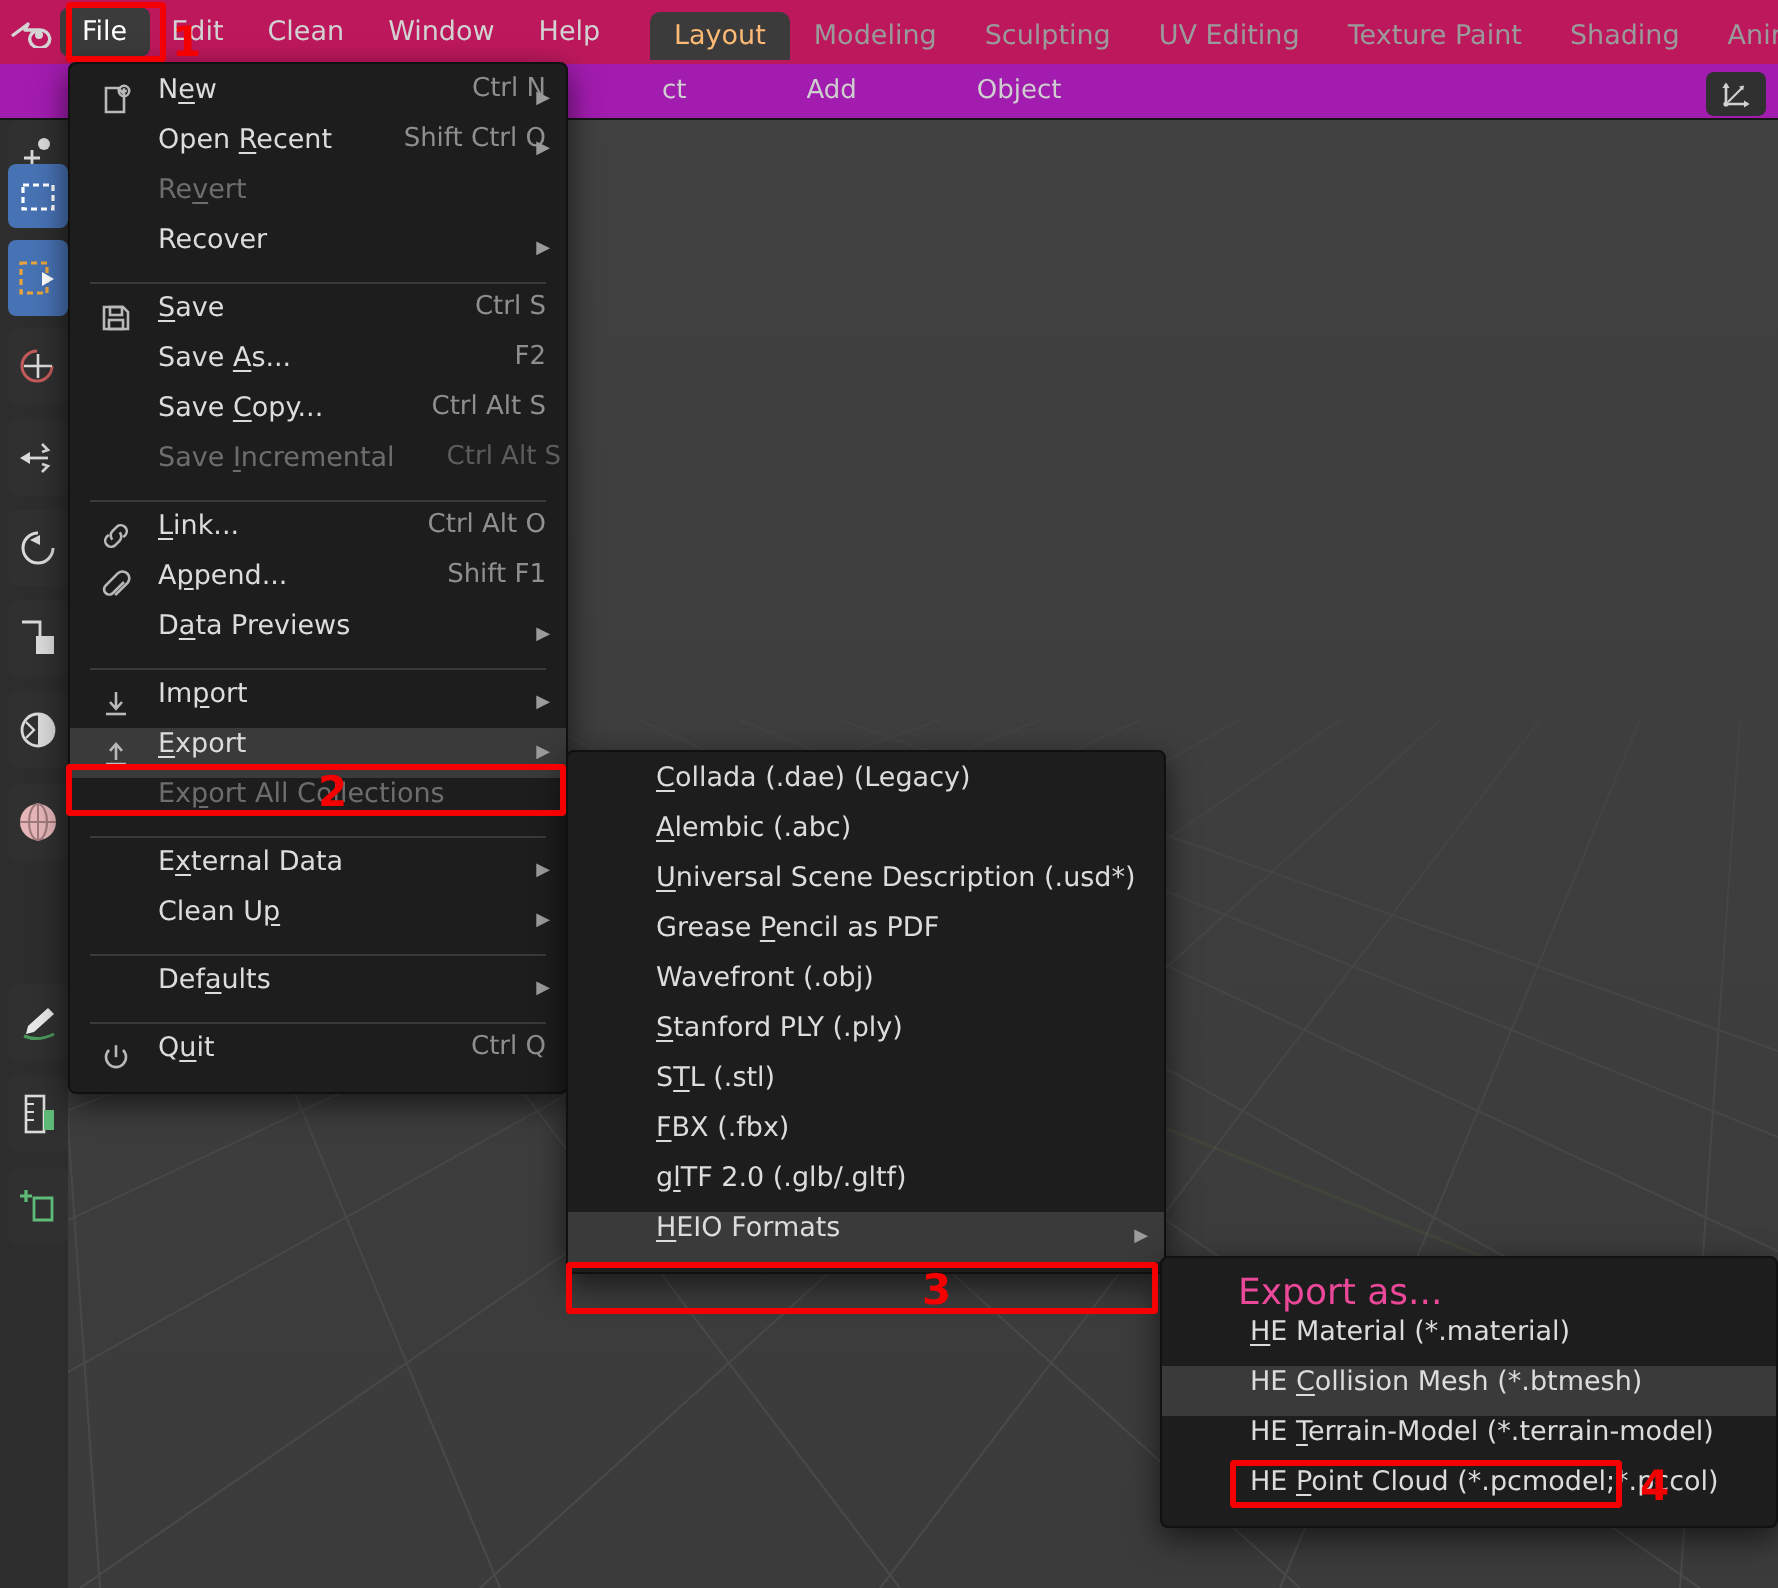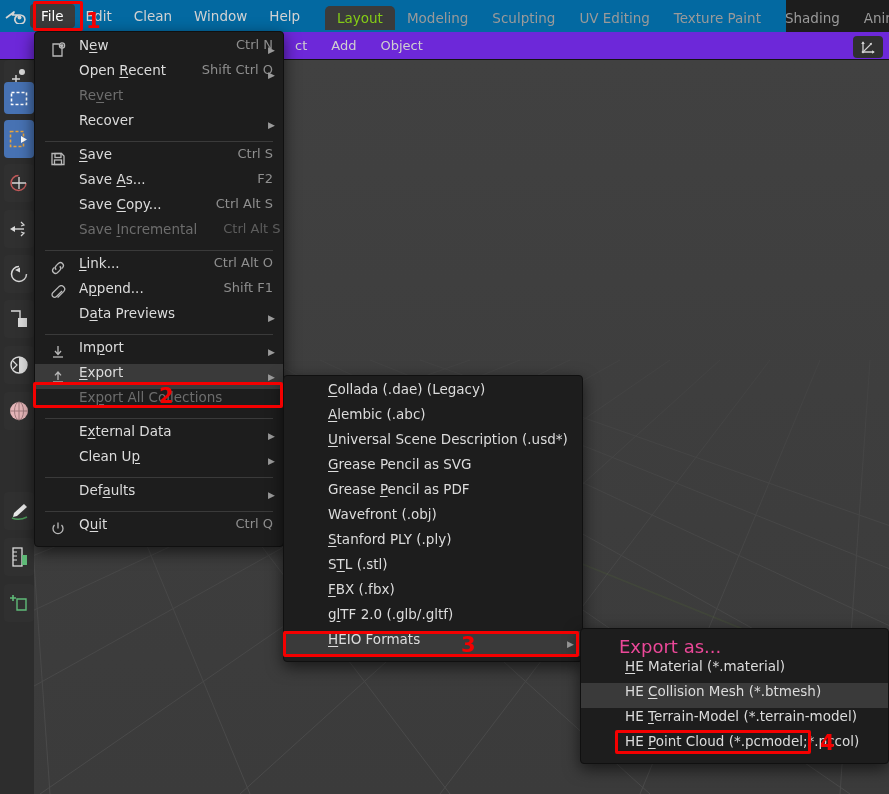--- a/index.html
+++ b/index.html
@@ -6,22 +6,22 @@
   html, body {
     width: 889px; height: 794px;
     background: #1d1d1d;
     font-family: "DejaVu Sans", "Liberation Sans", sans-serif;
     overflow: hidden;
   }
   #app { position: relative; width: 889px; height: 794px; }
 
   
   .topbar {
-    position: absolute; left: 0; top: 0; width: 786px; height: 32px;
-    background: #0369a1;
+    position: absolute; left: 0; top: 0; width: 889px; height: 32px;
+    background: #be185d;
     display: flex; align-items: center;
   }
   .blender-logo {
     width: 30px; height: 32px; display: flex; align-items: center;
     justify-content: center; color: #d4d4d4;
   }
   .menu-root {
     height: 24px; padding: 0 11px; display: flex; align-items: center;
     color: #d2d2d2; font-size: 13.5px; border-radius: 4px;
     white-space: nowrap;
@@ -30,27 +30,27 @@
 
   .tabstrip {
     position: absolute; left: 325px; top: 4px; height: 26px;
     display: flex; align-items: flex-end;
   }
   .wtab {
     height: 24px; padding: 0 12px; display: flex; align-items: center;
     color: #9a9a9a; font-size: 13.5px; border-radius: 5px 5px 0 0;
     white-space: nowrap;
   }
-  .wtab.active { background: #3b3b3b; color: #84cc16; }
+  .wtab.active { background: #3b3b3b; color: #fdba74; }
 
   
   .header2 {
     position: absolute; left: 0; top: 32px; width: 889px; height: 28px;
-    background: #6d28d9; border-bottom: 1px solid #141414;
-    display: flex; align-items: center;
+    background: #a21caf; border-bottom: 1px solid #141414;
+    display: flex; align-items: center; gap: 36px;
   }
   .header2 .h2item {
     color: #cfcfcf; font-size: 13px; padding: 0 12px; white-space: nowrap;
   }
   .gizmo-btn {
     position: absolute; right: 6px; top: 36px; width: 30px; height: 22px;
     background: #303030; border-radius: 4px;
     display: flex; align-items: center; justify-content: center;
   }
 
@@ -426,23 +426,20 @@
       <div class="mi">
         <span class="mi-label"><u>C</u>ollada (.dae) (Legacy)</span>
       </div>
       <div class="mi">
         <span class="mi-label"><u>A</u>lembic (.abc)</span>
       </div>
       <div class="mi">
         <span class="mi-label"><u>U</u>niversal Scene Description (.usd*)</span>
       </div>
       <div class="mi">
-        <span class="mi-label"><u>G</u>rease Pencil as SVG</span>
-      </div>
-      <div class="mi">
         <span class="mi-label">Grease <u>P</u>encil as PDF</span>
       </div>
       <div class="mi">
         <span class="mi-label">Wavefront (.obj)</span>
       </div>
       <div class="mi">
         <span class="mi-label"><u>S</u>tanford PLY (.ply)</span>
       </div>
       <div class="mi">
         <span class="mi-label">S<u>T</u>L (.stl)</span>

